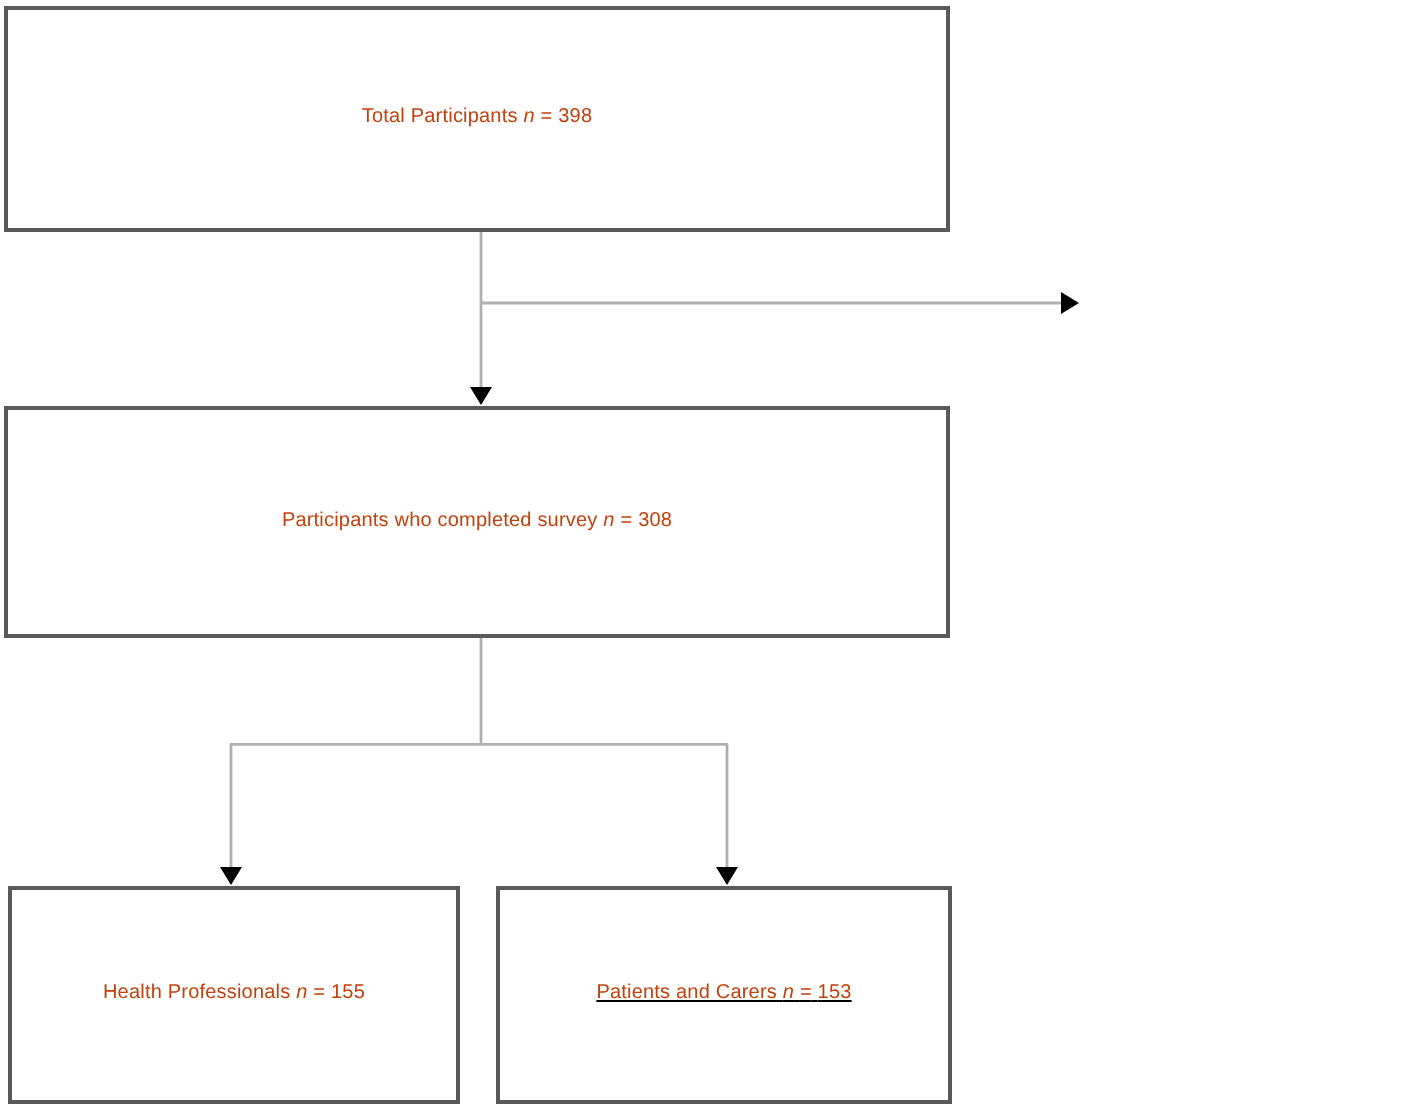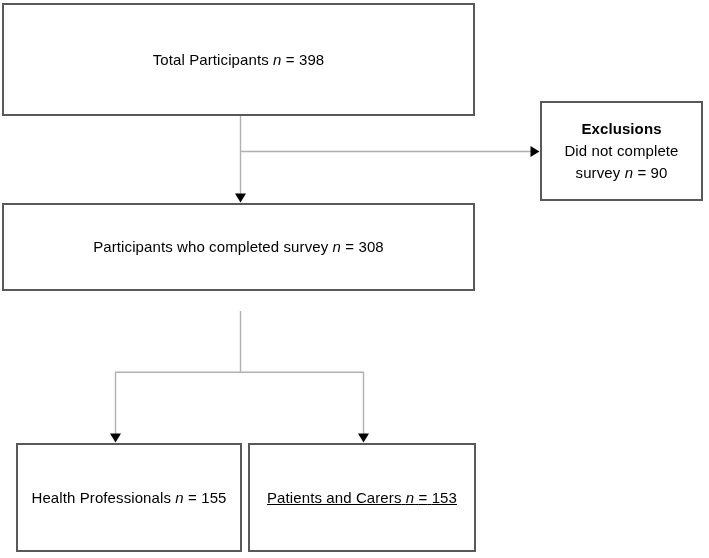--- a/index.html
+++ b/index.html
@@ -23,38 +23,38 @@
     position: absolute;
     box-sizing: border-box;
     border: 2px solid #595959;
     background: #ffffff;
     display: flex;
     align-items: center;
     justify-content: center;
     text-align: center;
   }
   .box-text {
-    font-size: 15px;
+    font-size: 10px;
     line-height: 1.45;
-    color: #000000;
+    color: #c2410c;
     letter-spacing: 0.1px;
     padding: 0 10px;
   }
   .box-text .en {
     font-style: italic;
   }
   .box-text .ttl {
     font-weight: bold;
     display: block;
   }
   
   #box-total        { left: 2px;   top: 3px;   width: 473px; height: 113px; }
   #box-exclusions   { left: 540px; top: 101px; width: 163px; height: 100px; }
-  #box-completed    { left: 2px;   top: 203px; width: 473px; height: 88px; }
-  #box-health-prof  { left: 16px;   top: 443px; width: 226px; height: 109px; }
+  #box-completed    { left: 2px;   top: 203px; width: 473px; height: 116px; }
+  #box-health-prof  { left: 4px;   top: 443px; width: 226px; height: 109px; }
   #box-patients     { left: 248px; top: 443px; width: 228px; height: 109px; text-decoration: underline; }
 
   #connector-layer {
     position: absolute;
     left: 0;
     top: 0;
     width: 709px;
     height: 558px;
     pointer-events: none;
   }
@@ -96,30 +96,20 @@
 
   <div class="flow-box" id="box-total">
     <div class="box-text">
       <span>Total Participants</span>
       <span class="en">n</span>
       <span>=</span>
       <span>398</span>
     </div>
   </div>
 
-  <div class="flow-box" id="box-exclusions">
-    <div class="box-text">
-      <span class="ttl">Exclusions</span>
-      <span>Did not complete</span>
-      <span>survey</span>
-      <span class="en">n</span>
-      <span>=</span>
-      <span>90</span>
-    </div>
-  </div>
 
   <div class="flow-box" id="box-completed">
     <div class="box-text">
       <span>Participants who completed survey</span>
       <span class="en">n</span>
       <span>=</span>
       <span>308</span>
     </div>
   </div>
 

